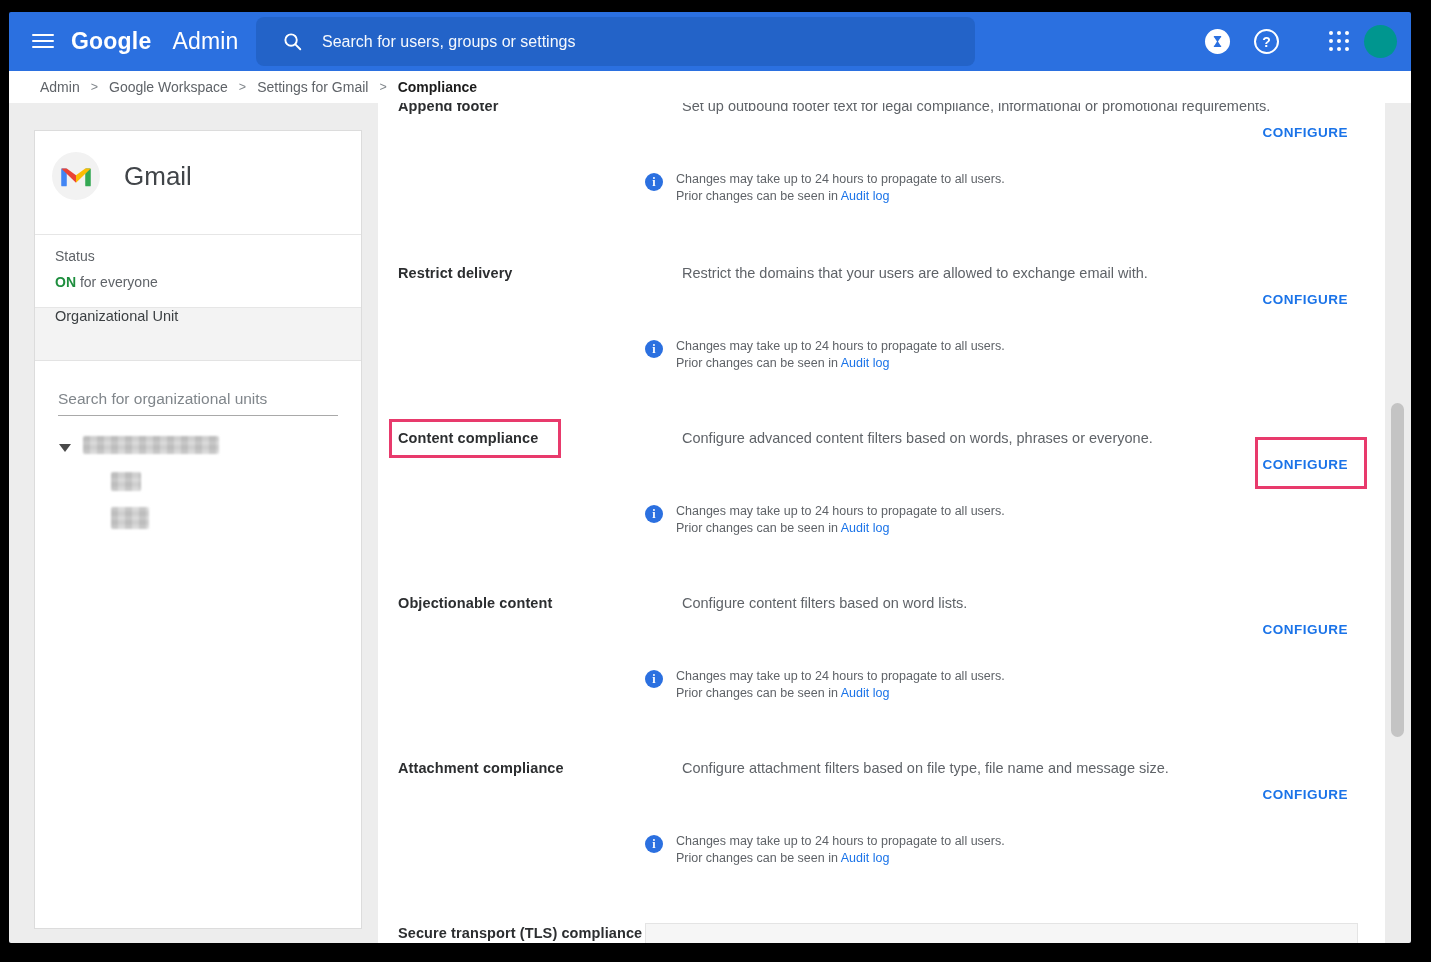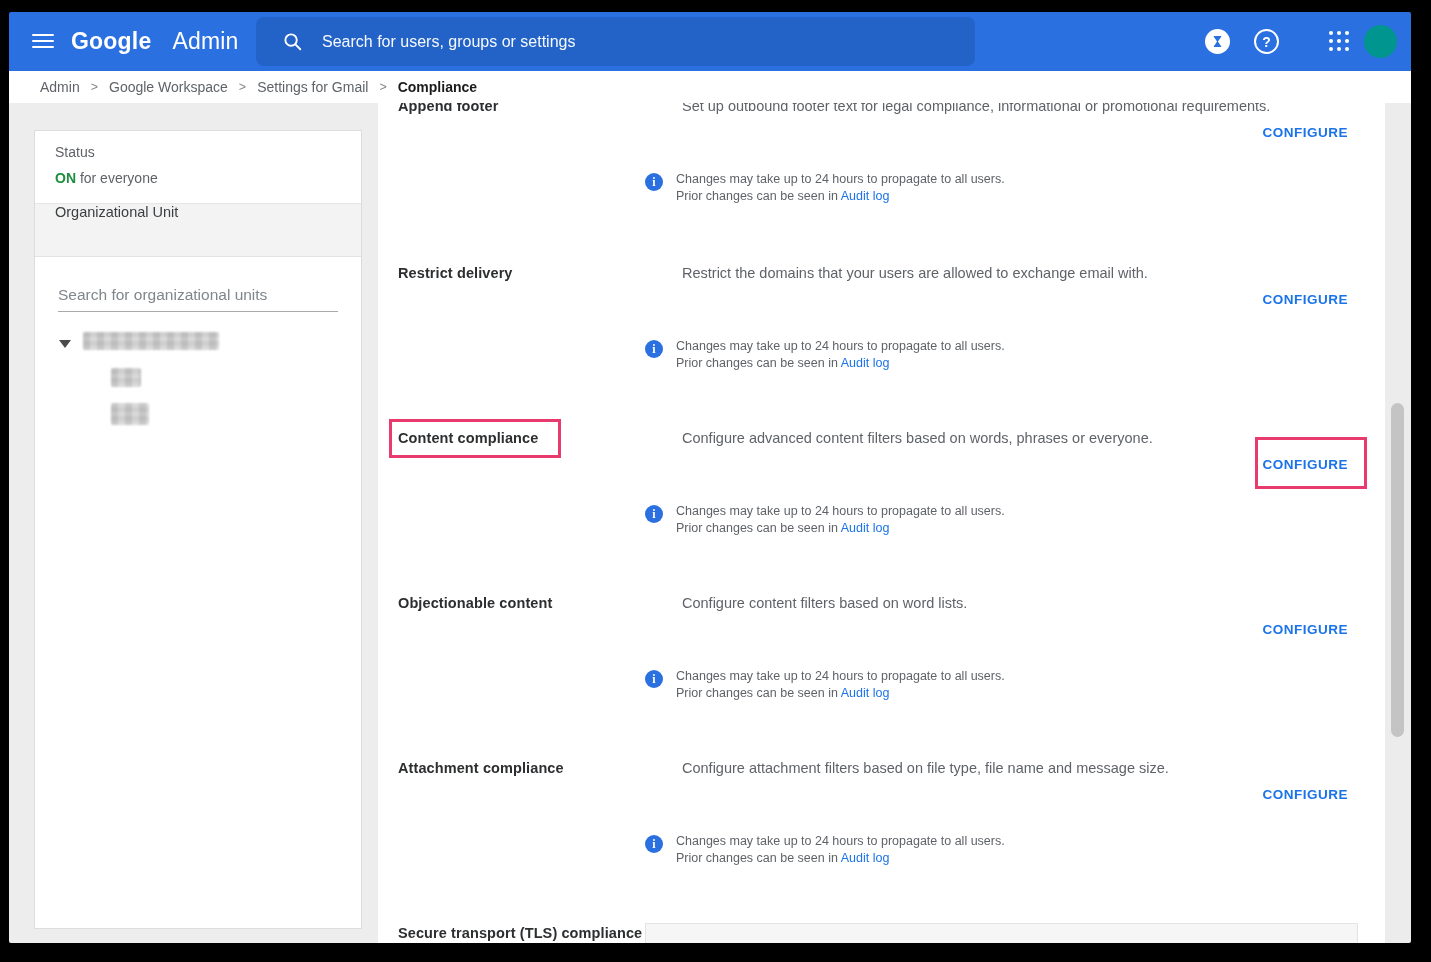--- a/index.html
+++ b/index.html
@@ -150,20 +150,31 @@
     <span class="crumb-sep">&gt;</span>
     <span class="crumb">Settings for Gmail</span>
     <span class="crumb-sep">&gt;</span>
     <span class="crumb current">Compliance</span>
   </div>
 
   <div class="content">
 
     <div class="sidebar">
       <div class="sb-card">
+        <div class="sb-head">
+          <div class="logo-circle">
+            <svg width="32" height="25" viewBox="0 0 52 40">
+              <rect x="2" y="7" width="9" height="29" rx="1.5" fill="#4285f4"></rect>
+              <rect x="41" y="7" width="9" height="29" rx="1.5" fill="#34a853"></rect>
+              <polygon points="2,7 11,7 26,18 26,30" fill="#ea4335"></polygon>
+              <polygon points="50,7 41,7 26,18 26,30" fill="#fbbc04"></polygon>
+            </svg>
+          </div>
+          <div class="sb-app-title">Gmail</div>
+        </div>
         <div class="sb-status">
           <div class="sb-status-label">Status</div>
           <div class="sb-status-value">
             <span class="on">ON</span><span> for everyone</span>
           </div>
         </div>
         <div class="sb-ou-band">
           <span>Organizational Unit</span>
         </div>
         <input class="sb-search" type="text" placeholder="Search for organizational units" style="">

